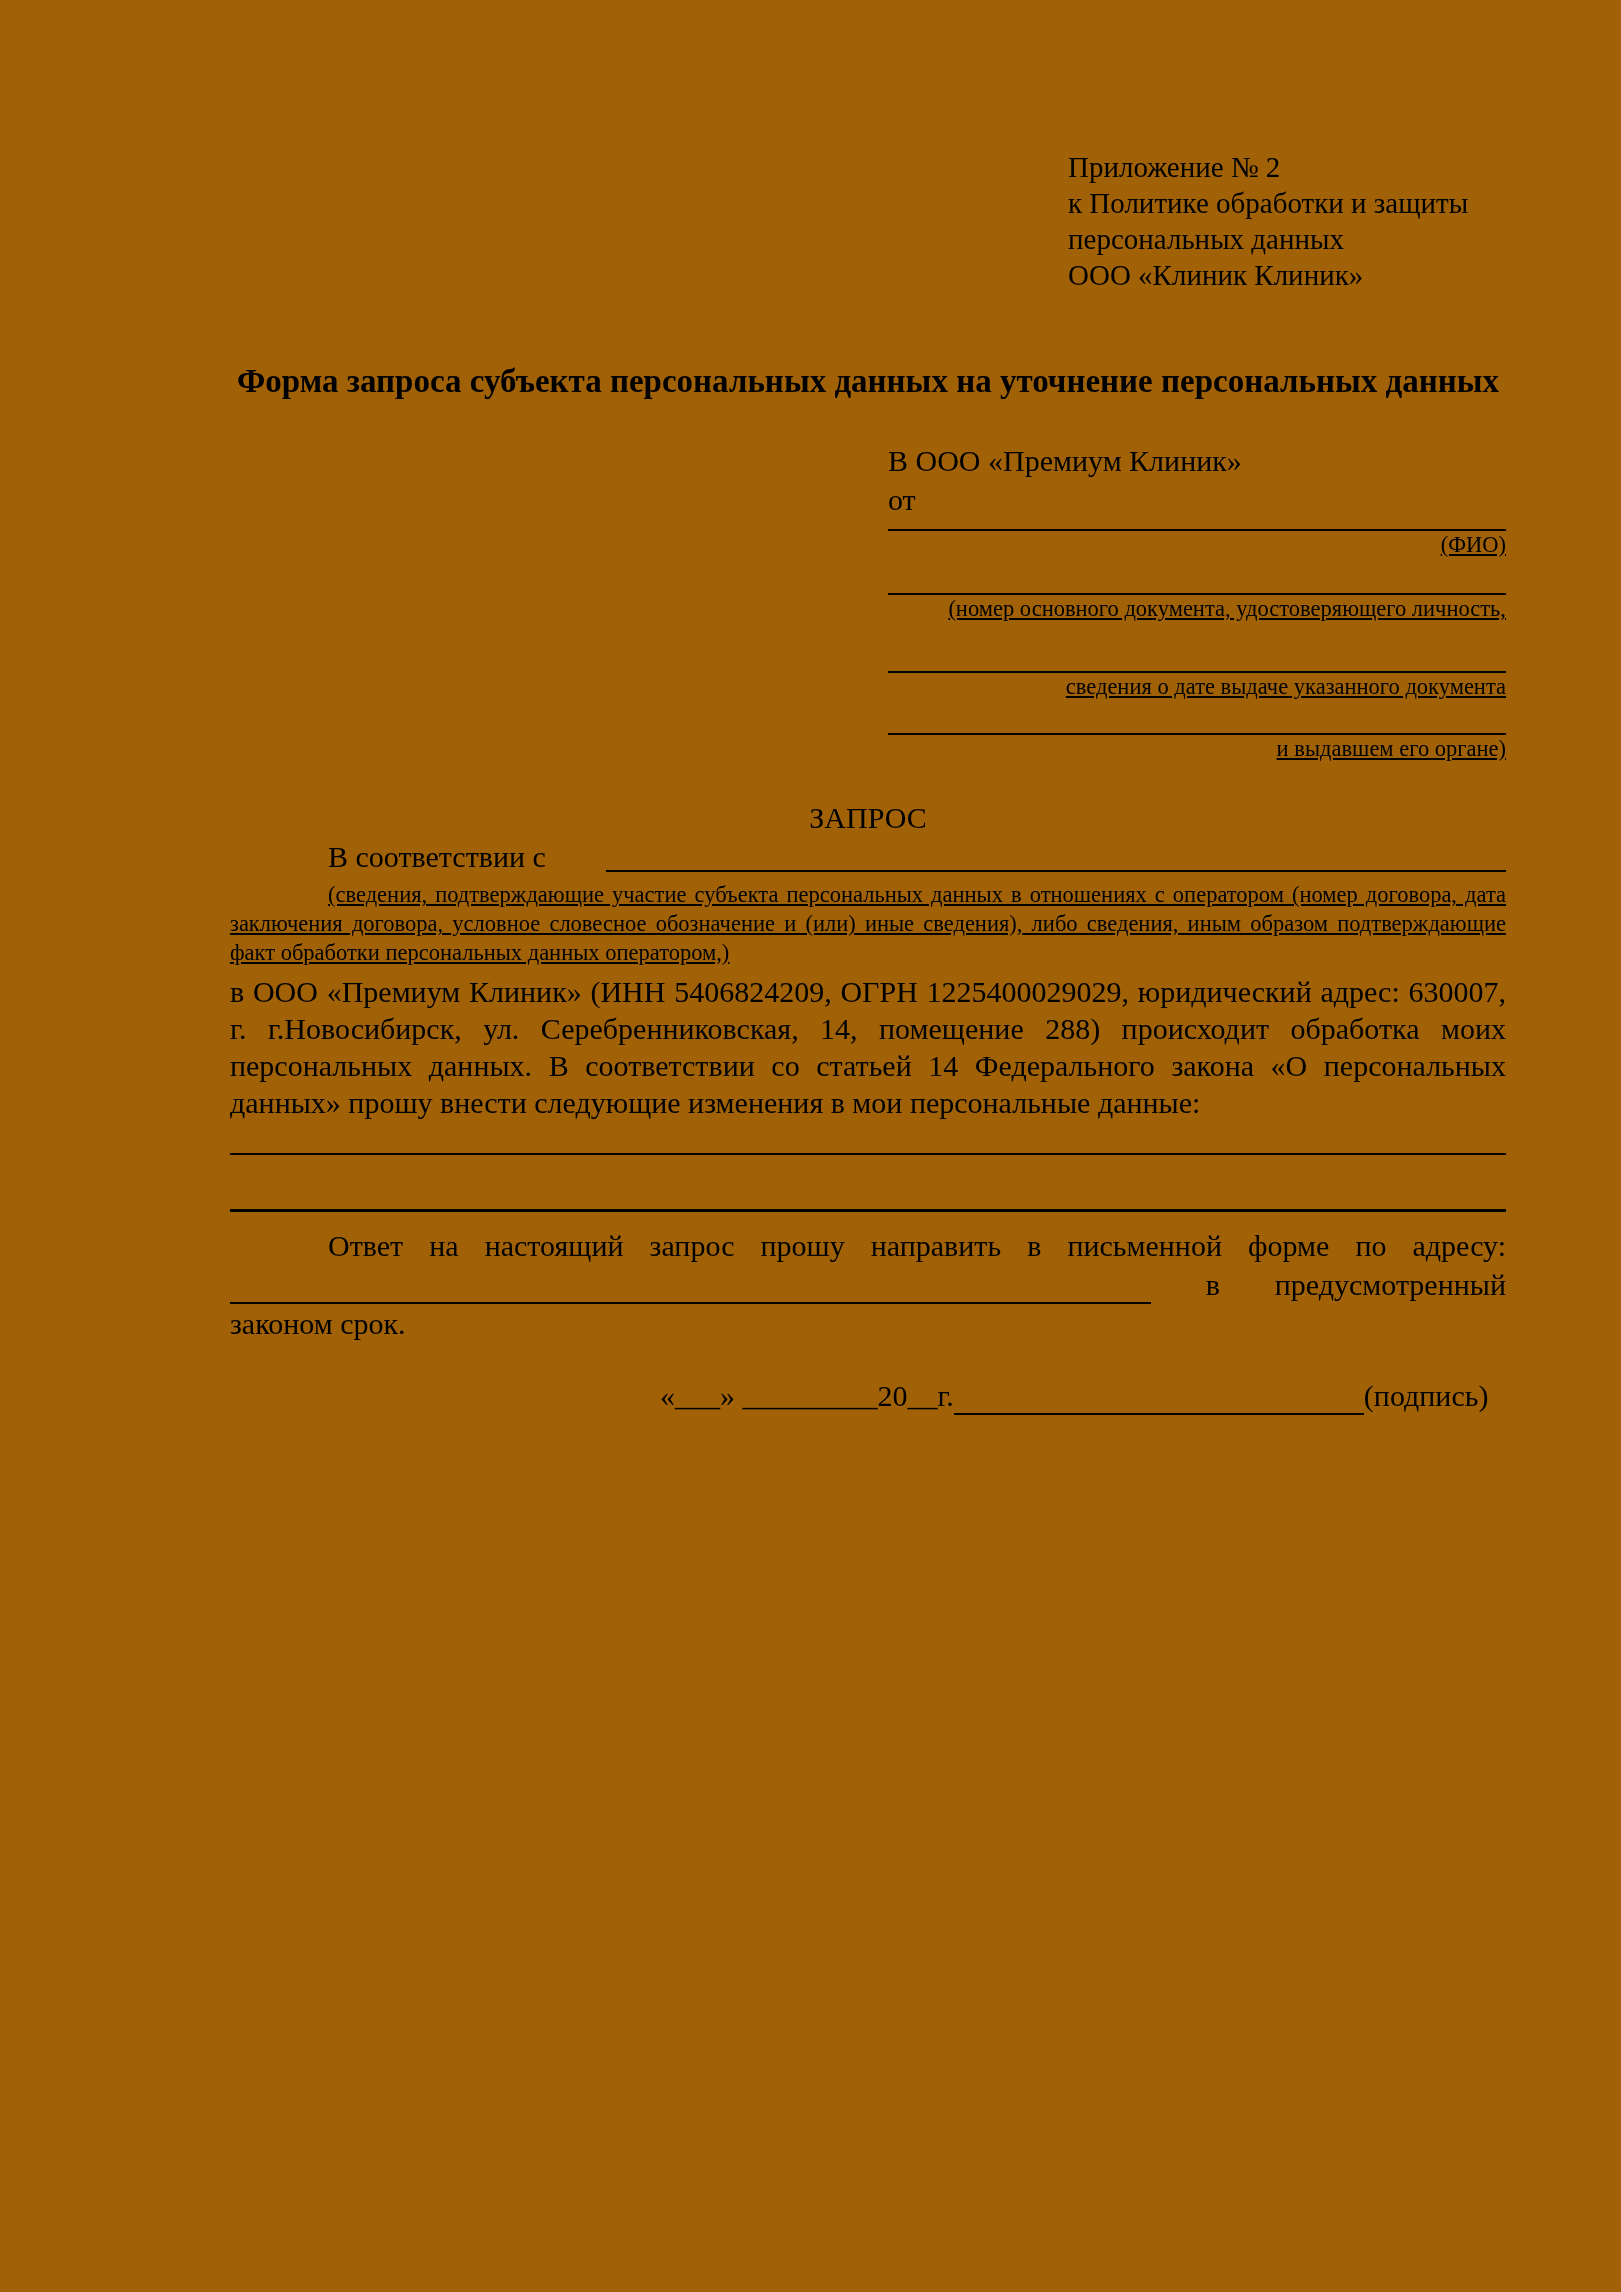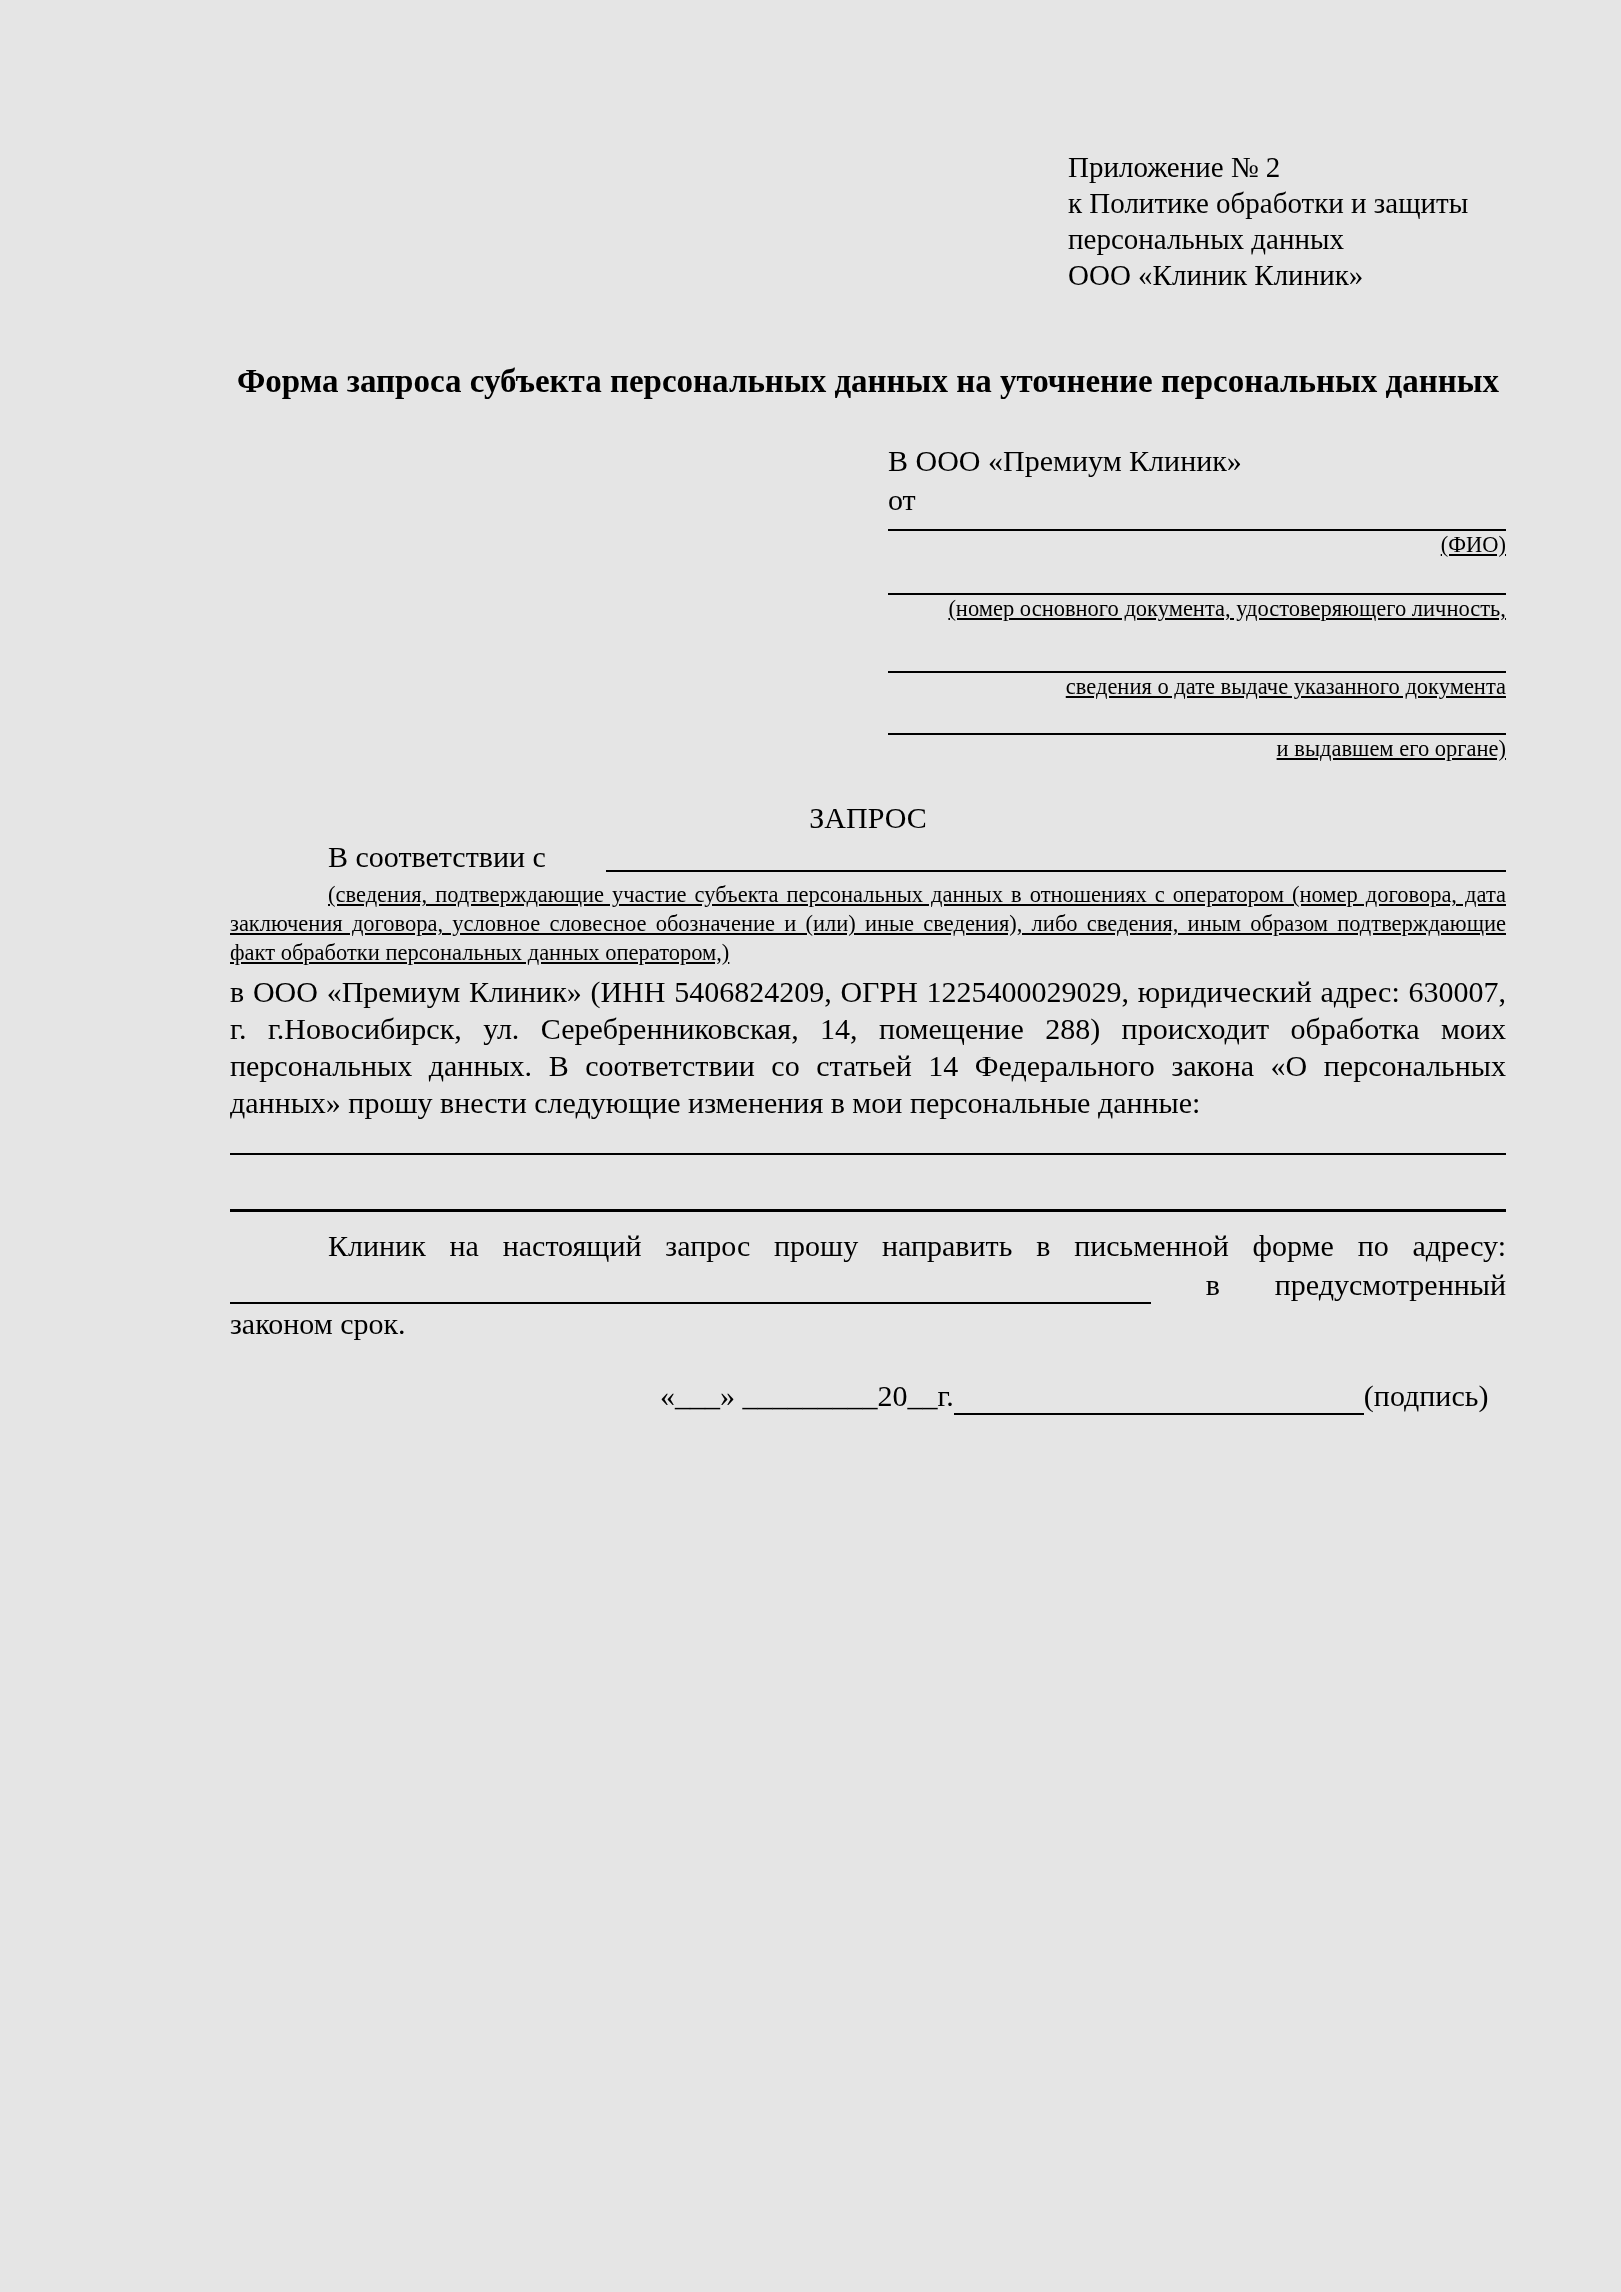--- a/index.html
+++ b/index.html
@@ -1,20 +1,20 @@
 <!DOCTYPE html>
 <html><head>
 <meta charset="utf-8">
 <style>
   html, body { margin: 0; padding: 0; background: #ffffff; }
   .page {
     position: relative;
     width: 1621px;
     height: 2293px;
-    background: #e5e5e5;
+    background: #a16207;
     color: #000000;
     font-family: "Liberation Serif", "DejaVu Serif", serif;
     box-sizing: border-box;
     padding: 149px 115px 0 230px;
     overflow: hidden;
   }
   .header { margin-left: 838px; font-size: 29px; line-height: 36px; }
   .doc-title {
     margin: 65px 0 0 0;
     text-align: center;
@@ -120,21 +120,21 @@
     <span class="fill"></span>
   </div>
 
   <div class="smallprint">(сведения, подтверждающие участие субъекта персональных данных в отношениях с оператором (номер договора, дата заключения договора, условное словесное обозначение и (или) иные сведения), либо сведения, иным образом подтверждающие факт обработки персональных данных оператором,)</div>
 
   <p class="body-par">в ООО «Премиум Клиник» (ИНН 5406824209, ОГРН 1225400029029, юридический адрес: 630007, г. г.Новосибирск, ул. Серебренниковская, 14, помещение 288) происходит обработка моих персональных данных. В соответствии со статьей 14 Федерального закона «О персональных данных» прошу внести следующие изменения в мои персональные данные:</p>
 
   <div class="blank-wide bw1"></div>
   <div class="blank-wide bw2"></div>
 
-  <div class="response-line1">Клиник на настоящий запрос прошу направить в письменной форме по адресу:</div>
+  <div class="response-line1">Ответ на настоящий запрос прошу направить в письменной форме по адресу:</div>
 
   <div class="address-row">
     <span class="fill2"></span>
     <span>в</span>
     <span>предусмотренный</span>
   </div>
 
   <div class="response-tail">законом срок.</div>
 
   <div class="footer-row">

